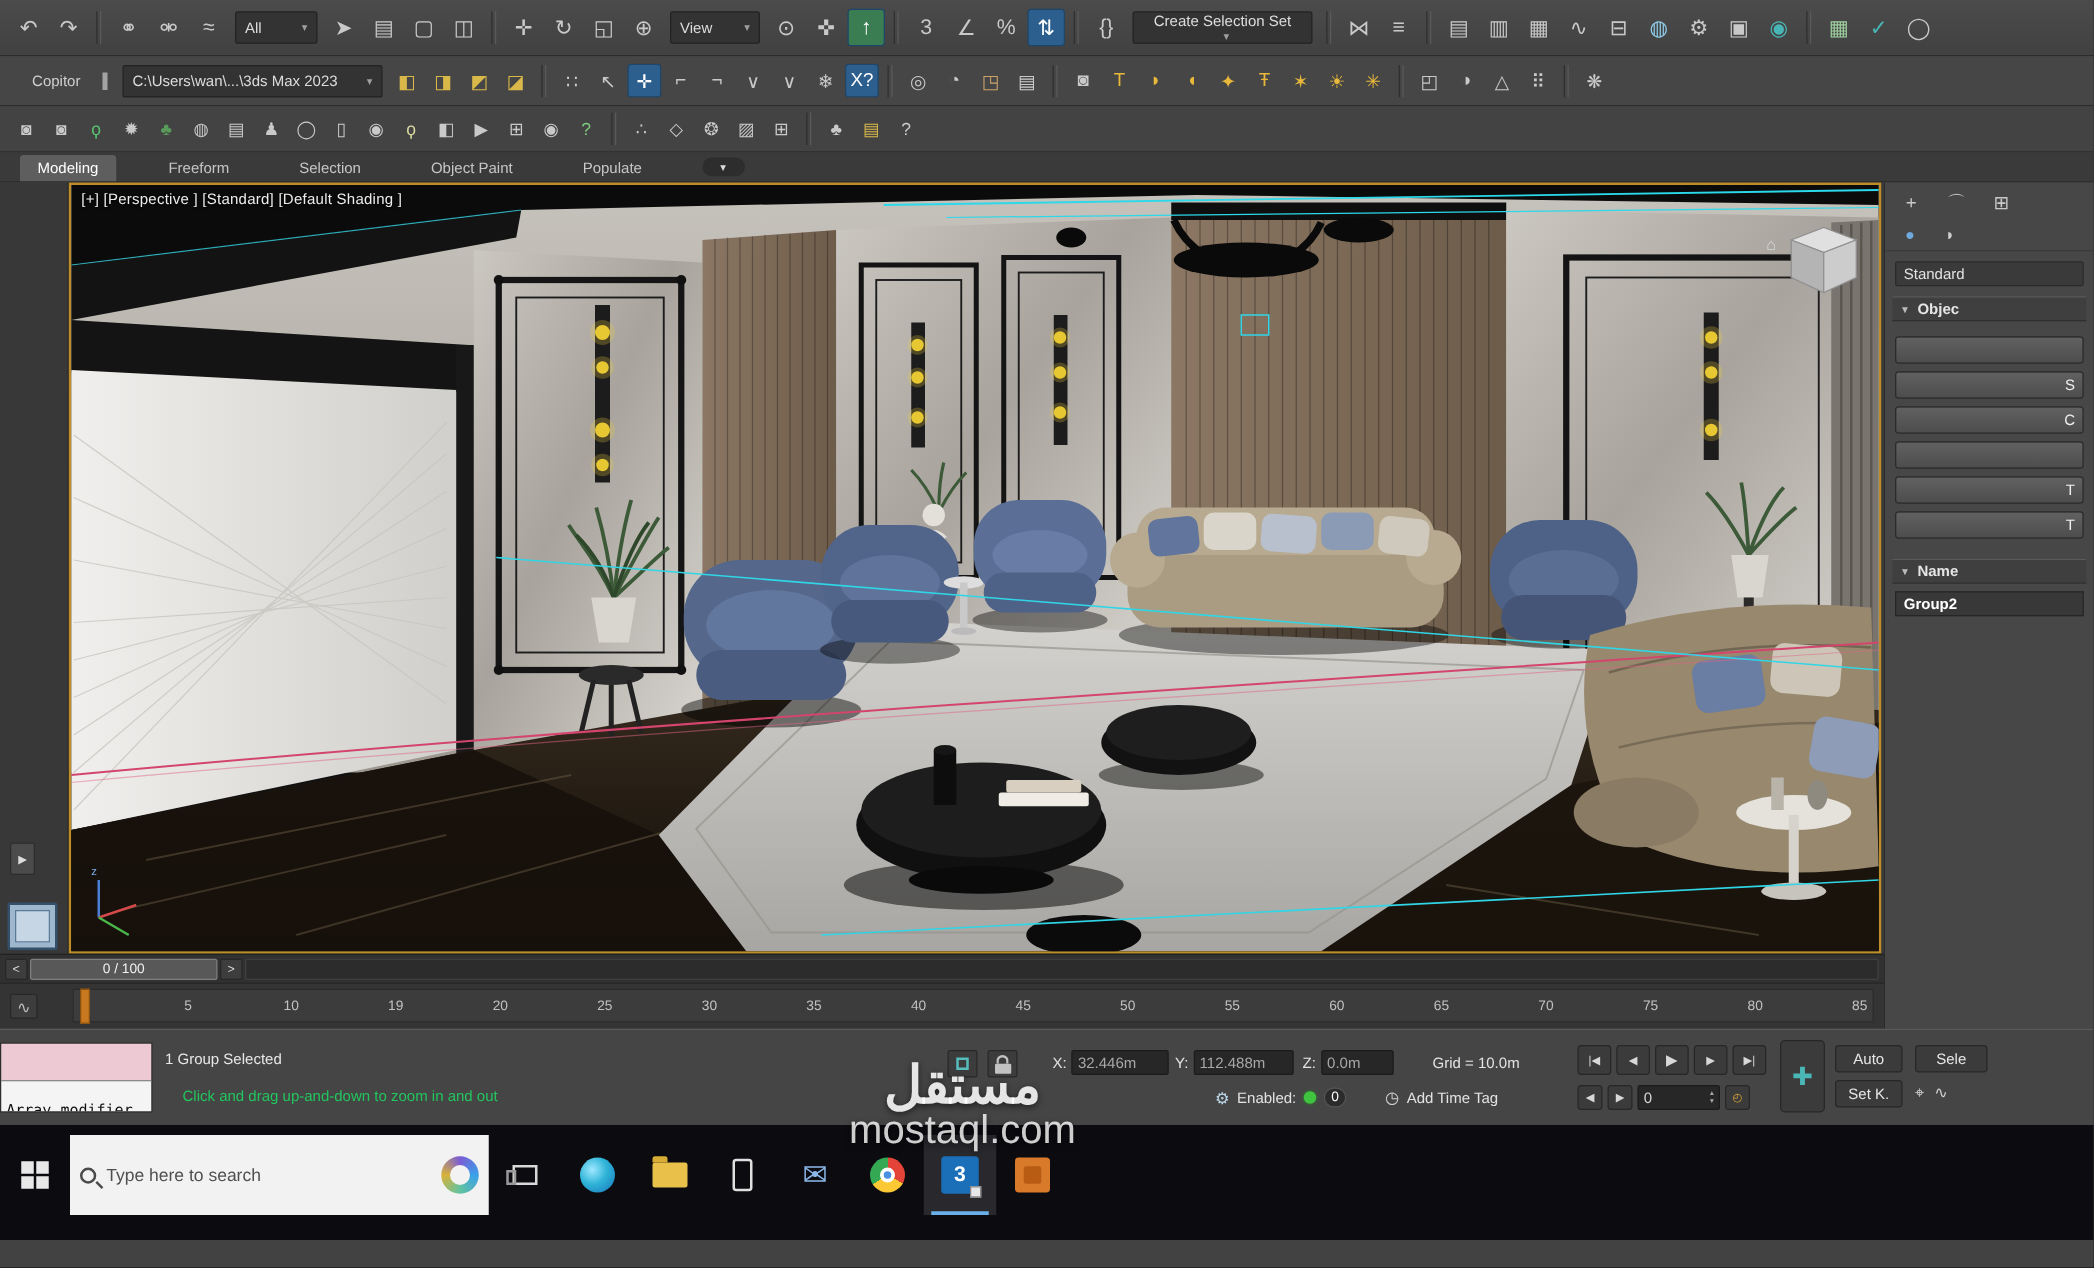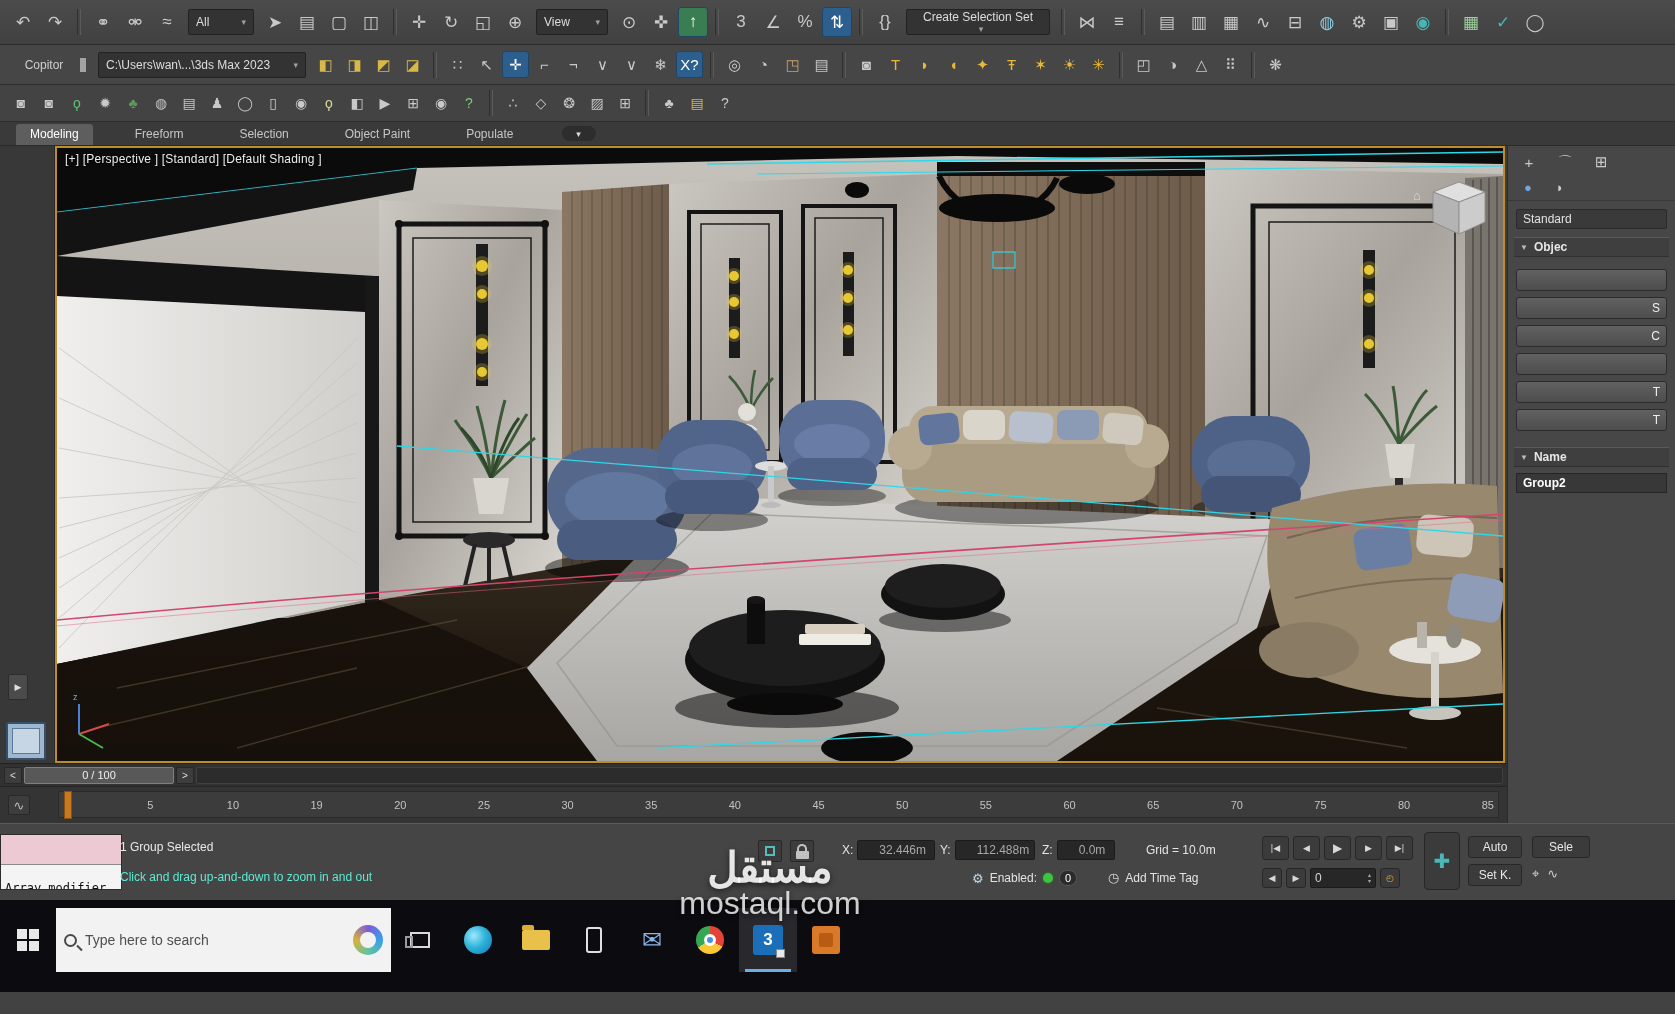--- a/index.html
+++ b/index.html
@@ -14,21 +14,21 @@
   #row3{height:37px;background:#434343}
   .ticon{width:30px;height:30px;display:flex;align-items:center;justify-content:center;
          font-size:17px;color:#c9c9c9;border-radius:3px;cursor:default;flex:0 0 auto}
   #row2 .ticon{width:27px;height:27px;font-size:15px}
   #row3 .ticon{width:26px;height:25px;font-size:14px}
   .ticon.act{background:#2d5f8e;border:1px solid #1d4668;color:#fff}
   .tsep{width:4px;height:26px;border-left:1px solid #2f2f2f;border-right:1px solid #5a5a5a;margin:0 5px;flex:0 0 auto}
   .dd{height:26px;background:#333;border:1px solid #222;border-radius:2px;display:flex;align-items:center;
       justify-content:space-between;padding:0 7px;color:#ddd;margin:0 4px;flex:0 0 auto;white-space:nowrap;overflow:hidden}
   .dda{font-size:9px;color:#9f9f9f;margin-left:6px}
-  .copitor{width:78px;text-align:center;color:#cfcfcf;border-right:6px solid #a3a3a3;margin-right:6px;flex:0 0 auto}
+  .copitor{width:78px;text-align:center;color:#cfcfcf;border-right:4px solid #a3a3a3;margin-right:6px;flex:0 0 auto}
   .pathdd{width:208px}
   .pathdd .ddt{overflow:hidden;text-overflow:ellipsis;white-space:nowrap}
   .iconrun{display:flex;align-items:center;gap:2px;flex:1 1 auto;overflow:hidden}
 
   
   #ribbonTabs{height:24px;background:#3a3a3a;display:flex;align-items:flex-end;border-bottom:1px solid #2b2b2b}
   #ribbonTabs .tabs{display:flex;align-items:flex-end;padding-left:16px;height:100%}
   .rtab{padding:3px 14px 4px;margin-right:28px;color:#c6c6c6;border-radius:3px 3px 0 0;white-space:nowrap}
   .rtab.on{background:#5e5e5e;color:#fff}
   .tabarrow{width:34px;height:15px;background:#2d2d2d;border-radius:8px;color:#dcdcdc;font-size:9px;
@@ -81,30 +81,30 @@
   .tbTicks{position:absolute;left:64px;width:1430px;top:12px;display:flex;justify-content:space-between;
            font-size:11px;color:#c2c2c2;z-index:1}
   .tick{min-width:10px;text-align:center}
 
   
   #statusBar{position:relative;height:77px;background:#454545;border-top:1px solid #5a5a5a;font-size:12px}
   .slListener{position:absolute;left:0;top:10px;width:122px;height:56px;border:1px solid #2c2c2c}
   .slPink{height:30px;background:#edc9d3;border-bottom:1px solid #8a8a8a}
   .slWhite{height:24px;background:#f4f4f4;color:#111;font-family:"DejaVu Sans Mono",monospace;font-size:12px;
            padding:16px 4px 0;white-space:nowrap;overflow:hidden}
-  .sbSel{position:absolute;left:120px;top:16px;color:#e8e8e8}
-  .sbPrompt{position:absolute;left:120px;top:46px;color:#5eead4}
+  .sbSel{position:absolute;left:132px;top:16px;color:#e8e8e8}
+  .sbPrompt{position:absolute;left:146px;top:46px;color:#22c55e}
   .sbSq{position:absolute;width:24px;height:22px;background:#3c3c3c;border:1px solid #282828;border-radius:2px;
         display:flex;flex-direction:column;align-items:center;justify-content:center}
   .isoDot{width:10px;height:10px;border:2px solid #56bcbc}
   .lockShackle{width:10px;height:7px;border:2px solid #c2c2c2;border-bottom:none;border-radius:5px 5px 0 0}
   .lockBody{width:13px;height:8px;background:#c2c2c2;border-radius:1px}
   .coord{position:absolute;top:16px;display:flex;align-items:center;gap:4px}
   .cl{color:#e4e4e4}
-  .cf{height:20px;background:#272727;border:1px solid #1b1b1b;color:#a8a8a8;padding:2px 21px;border-radius:2px;white-space:nowrap}
+  .cf{height:20px;background:#272727;border:1px solid #1b1b1b;color:#a8a8a8;padding:2px 4px;border-radius:2px;white-space:nowrap}
   .sbGrid{position:absolute;left:1146px;top:19px;color:#e4e4e4;white-space:nowrap}
   .playCluster{position:absolute;left:1262px;top:12px;display:flex;gap:4px}
   .pbtn{width:27px;height:24px;background:#3b3b3b;border:1px solid #272727;border-radius:3px;color:#d8d8d8;
         display:flex;align-items:center;justify-content:center;font-size:9px}
   .pbtn.play{font-size:12px}
   .pbtn.sm{width:20px;height:20px}
   .keyRow{position:absolute;left:1262px;top:44px;display:flex;gap:4px;align-items:center}
   .frameField{width:66px;height:20px;background:#272727;border:1px solid #1b1b1b;border-radius:2px;color:#d8d8d8;
               display:flex;align-items:center;justify-content:space-between;padding:0 4px}
   .spin{font-size:6px;line-height:6px;color:#aaa;text-align:center}

